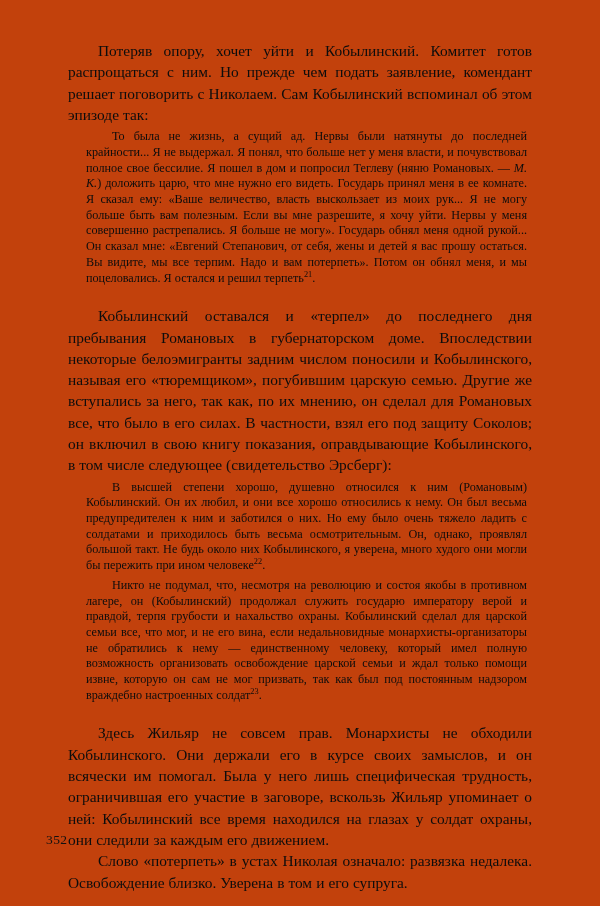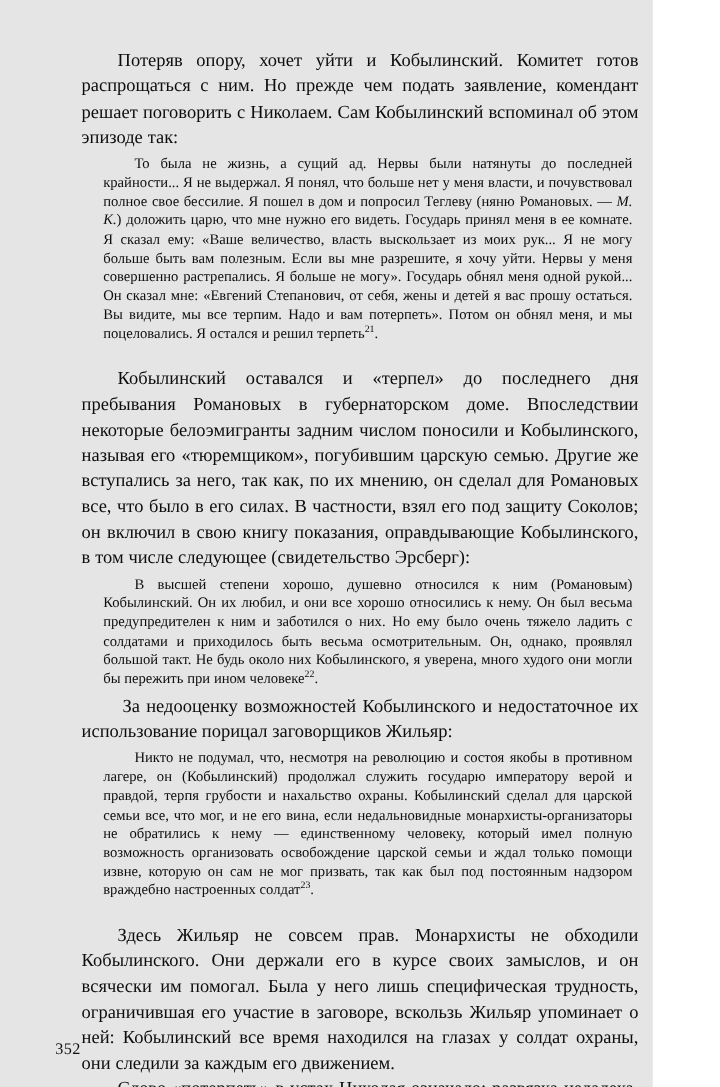--- a/index.html
+++ b/index.html
@@ -11,24 +11,24 @@
   body {
     width: 600px;
     height: 906px;
     overflow: hidden;
     font-family: "Liberation Serif", "DejaVu Serif", serif;
     color: #0d0d0d;
     -webkit-font-smoothing: none;
   }
   .page {
     position: relative;
-    width: 544px;
+    width: 600px;
     height: 906px;
     box-sizing: border-box;
-    background: #e5e5e5;
+    background: #c2410c;
   }
   .content {
     position: absolute;
     left: 68px;
     top: 40px;
     width: 464px;
   }
   
   .body-para {
     font-size: 15.4px;
@@ -68,41 +68,40 @@
   sup {
     font-size: 68%;
     vertical-align: super;
     line-height: 0;
   }
   .ital { font-style: italic; }
 
   .folio {
     position: absolute;
     left: 46px;
-    top: 866px;
+    top: 832px;
     font-size: 13.5px;
     letter-spacing: 0.4px;
     color: #111;
   }
 </style>
 </head>
 <body>
 
 <div class="page">
   <div class="content">
 
     <p class="body-para">Потеряв опору, хочет уйти и Кобылинский. Комитет готов распрощаться с ним. Но прежде чем подать заявление, комендант решает поговорить с Николаем. Сам Кобылинский вспоминал об этом эпизоде так:</p>
 
     <p class="quote gap-before-quote"><span>То была не жизнь, а сущий ад. Нервы были натянуты до последней крайности... Я не выдержал. Я понял, что больше нет у меня власти, и почувствовал полное свое бессилие. Я пошел в дом и попросил Теглеву (няню Романовых. — </span><span class="ital">М. К.</span><span>) доложить царю, что мне нужно его видеть. Государь принял меня в ее комнате. Я сказал ему: «Ваше величество, власть выскользает из моих рук... Я не могу больше быть вам полезным. Если вы мне разрешите, я хочу уйти. Нервы у меня совершенно растрепались. Я больше не могу». Государь обнял меня одной рукой... Он сказал мне: «Евгений Степанович, от себя, жены и детей я вас прошу остаться. Вы видите, мы все терпим. Надо и вам потерпеть». Потом он обнял меня, и мы поцеловались.  Я остался и решил терпеть</span><sup>21</sup><span>.</span></p>
 
     <p class="body-para gap-after-quote">Кобылинский оставался и «терпел» до последнего дня пребывания Романовых в губернаторском доме. Впоследствии некоторые белоэмигранты задним числом поносили и Кобылинского, называя его «тюремщиком», погубившим царскую семью. Другие же вступались за него, так как, по их мнению, он сделал для Романовых все, что было в его силах. В частности, взял его под защиту Соколов; он включил в свою книгу показания, оправдывающие Кобылинского, в том числе следующее (свидетельство Эрсберг):</p>
 
     <p class="quote gap-before-quote"><span>В высшей степени хорошо, душевно относился к ним (Романовым) Кобылинский. Он их любил, и они все хорошо относились к нему. Он был весьма предупредителен к ним и заботился о них. Но ему было очень тяжело ладить с солдатами и приходилось быть весьма осмотрительным. Он, однако, проявлял большой такт. Не будь около них Кобылинского, я уверена, много худого они могли бы пережить при ином человеке</span><sup>22</sup><span>.</span></p>
 
-    <p class="lead-para gap-after-quote">За недооценку возможностей Кобылинского и недостаточное их использование порицал заговорщиков Жильяр:</p>
 
     <p class="quote gap-before-quote"><span>Никто не подумал, что, несмотря на революцию и состоя якобы в противном лагере, он (Кобылинский) продолжал служить государю императору верой и правдой, терпя грубости и нахальство охраны. Кобылинский сделал для царской семьи все, что мог, и не его вина, если недальновидные монархисты-организаторы не обратились к нему — единственному человеку, который имел полную возможность организовать освобождение царской семьи и ждал только помощи извне, которую он сам не мог призвать, так как был под постоянным надзором враждебно настроенных солдат</span><sup>23</sup><span>.</span></p>
 
     <p class="body-para gap-after-quote">Здесь Жильяр не совсем прав. Монархисты не обходили Кобылинского. Они держали его в курсе своих замыслов, и он всячески им помогал. Была у него лишь специфическая трудность, ограничившая его участие в заговоре, вскользь Жильяр упоминает о ней: Кобылинский все время находился на глазах у солдат охраны, они следили за каждым его движением.</p>
 
     <p class="body-para gap-para">Слово «потерпеть» в устах Николая означало: развязка недалека. Освобождение близко. Уверена в том и его супруга.</p>
 
   </div>
 
   <div class="folio">352</div>

